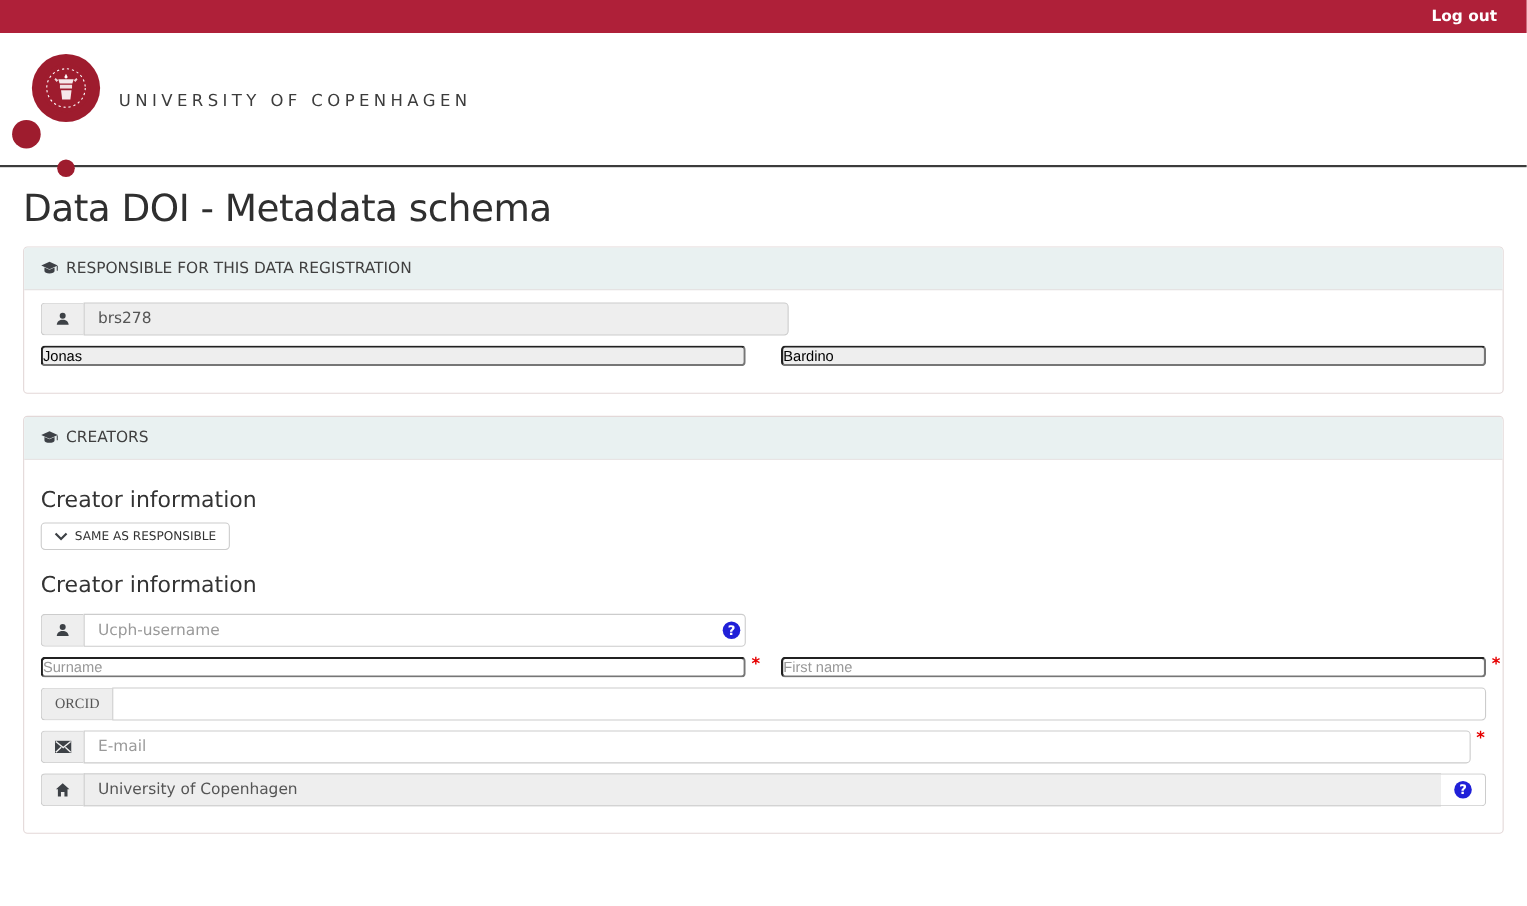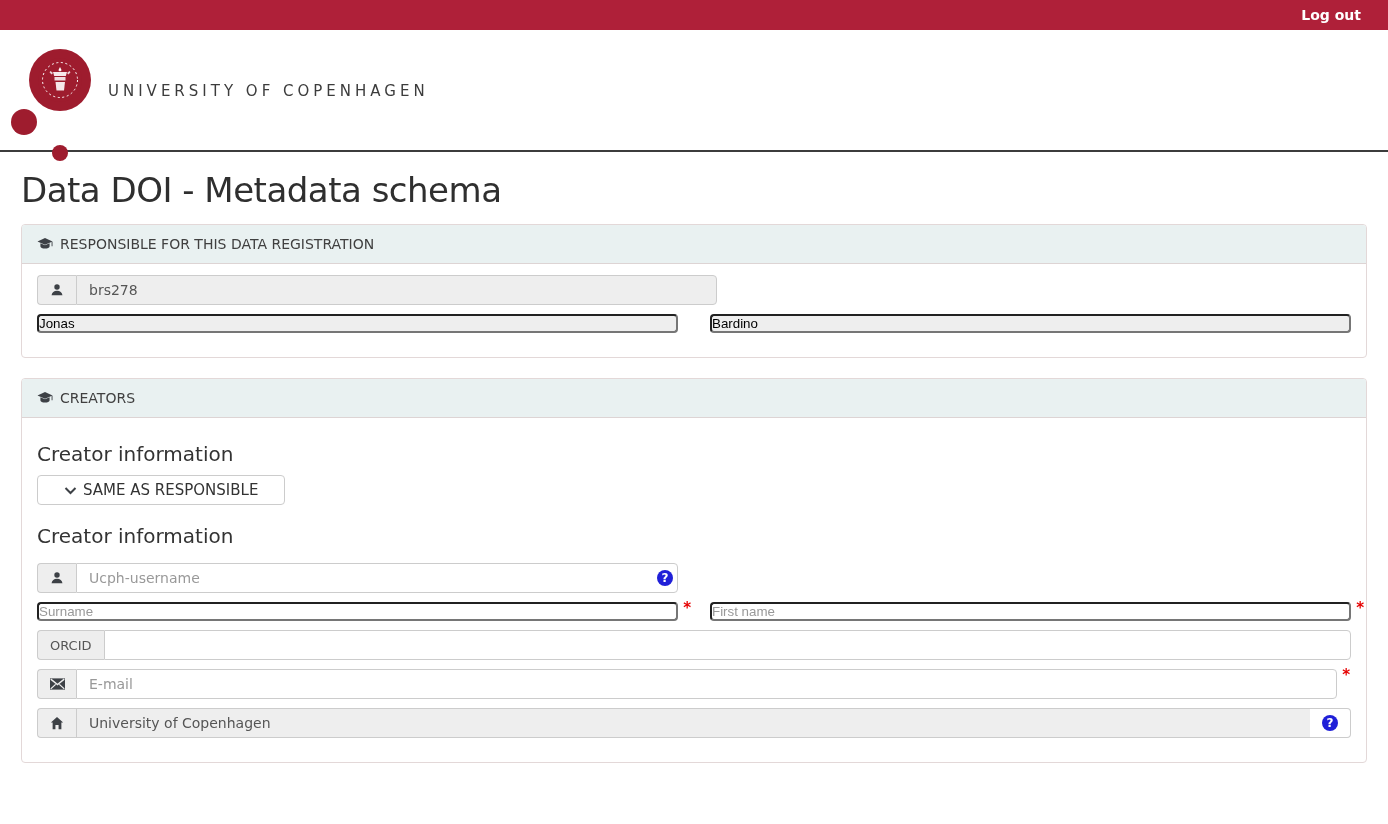--- a/index.html
+++ b/index.html
@@ -29,41 +29,41 @@
     padding:11px 15px; font-size:14px; color:#404040; display:flex; align-items:center; gap:7px; }
   .panel-heading .cap { display:inline-flex; }
   .panel-body { padding:11px 15px 24px 15px; }
   .panel-body.creators { padding:15px 15px 15px 15px; }
 
   
   .row-line { display:flex; gap:32px; margin-bottom:9px; }
   .igroup { display:flex; height:30px; position:relative; }
   .iaddon { width:39px; background:#eee; border:1px solid #ccc; border-right:0; border-radius:4px 0 0 4px;
     display:flex; align-items:center; justify-content:center; color:#555; font-size:13px; }
-  .iaddon.text { width:auto; padding:12px 12px; }
+  .iaddon.text { width:auto; padding:12px 12px;font-family:Liberation Serif, serif; }
   .iaddon.right { border-left:0; border-right:1px solid #ccc; border-radius:0 4px 4px 0; background:#fff; width:41px; }
   .igroup input { flex:1; height:30px; border:1px solid #ccc; border-radius:0 4px 4px 0; padding:0 12px;
     font-size:14px; color:#555; outline:none; background:#fff; font-family:inherit; min-width:0; }
   .igroup .iaddon.right ~ input, .igroup input.mid { border-radius:0; border-right:0; }
   input.lone { border-radius:4px; }
   input[readonly] { background:#eee; }
   .igroup input::placeholder, input.lone::placeholder { color:#999; opacity:1; }
   .field-wrap { position:relative; flex:1; display:flex; }
   .field-wrap input { width:100%; }
   .req { position:absolute; right:-13px; top:-3px; color:#e60000; font-size:15px; font-weight:bold; }
   .help-badge { width:16px; height:16px; border-radius:50%; background:#2020D8; color:#fff; font-size:12px;
     font-weight:bold; display:flex; align-items:center; justify-content:center; cursor:pointer; font-family:"DejaVu Sans", sans-serif; }
   .help-float { position:absolute; right:5px; top:7px; }
 
   
   h3.sub-heading { font-size:20px; font-weight:500; color:#333; margin:9px 0 9px 0; }
   h3.sub-heading.second { margin-top:19px; margin-bottom:15px; }
   .desc { font-style:italic; font-size:15px; color:#333; margin-bottom:10px; }
   .btn { display:inline-flex; align-items:center; gap:6px; background:#fff; border:1px solid #ccc; border-radius:4px;
-    padding:5px 26px; font-size:15px; color:#333; cursor:pointer; font-family:inherit; }
+    padding:5px 11px; font-size:11px; color:#333; cursor:pointer; font-family:inherit; }
   .btn.add { margin-top:15px; padding:7px 13px; font-size:13px; }
   .w-half { width:641px; }
   .mb { margin-bottom:9px; }
 
   svg .fill { fill:#3d4146; }
 </style>
 </head>
 <body>
 
 <div class="page">

